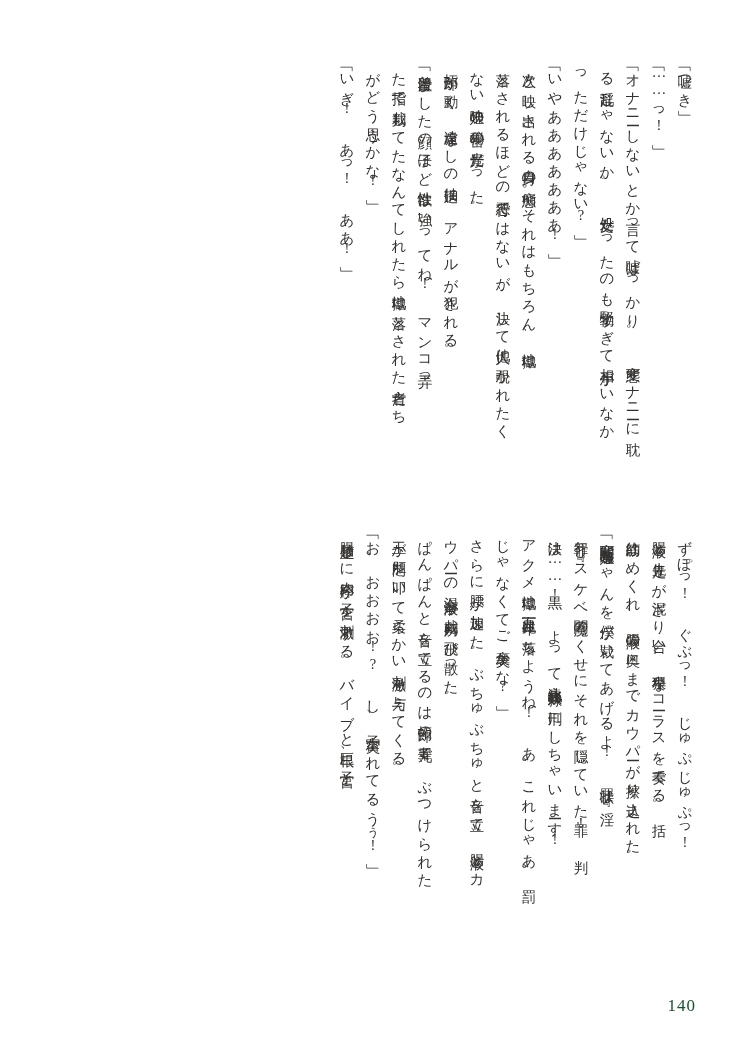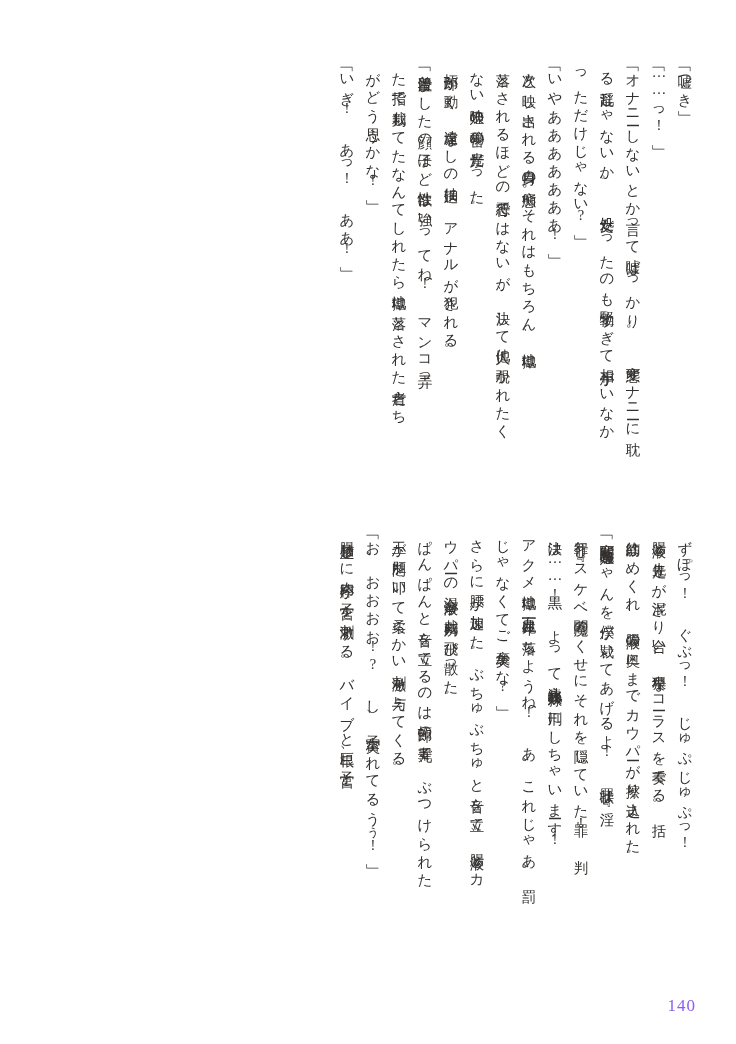--- a/index.html
+++ b/index.html
@@ -57,21 +57,21 @@
   }
   .block-b .vcol {
     height: 440px;
   }
   .page-number {
     position: absolute;
     right: 40px;
     bottom: 28px;
     font-size: 17px;
     letter-spacing: 1px;
-    color: #8b5cf6;
+    color: #14532d;
     font-family: "Liberation Serif", "DejaVu Serif", serif;
   }
 </style>
 </head>
 <body>
 
 <div class="page">
 
   <div class="block-a">
     <div class="vcol">「いぎ!　あっ!　ああ!」</div>

